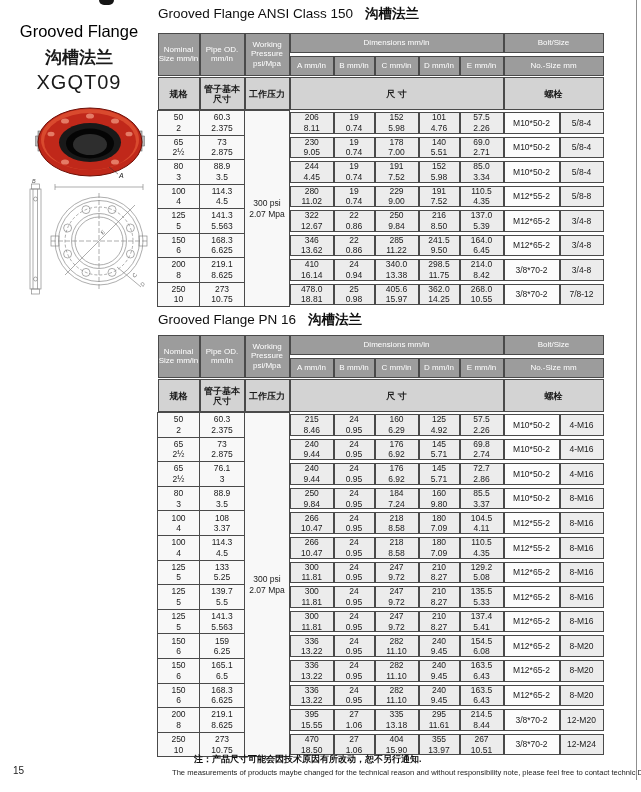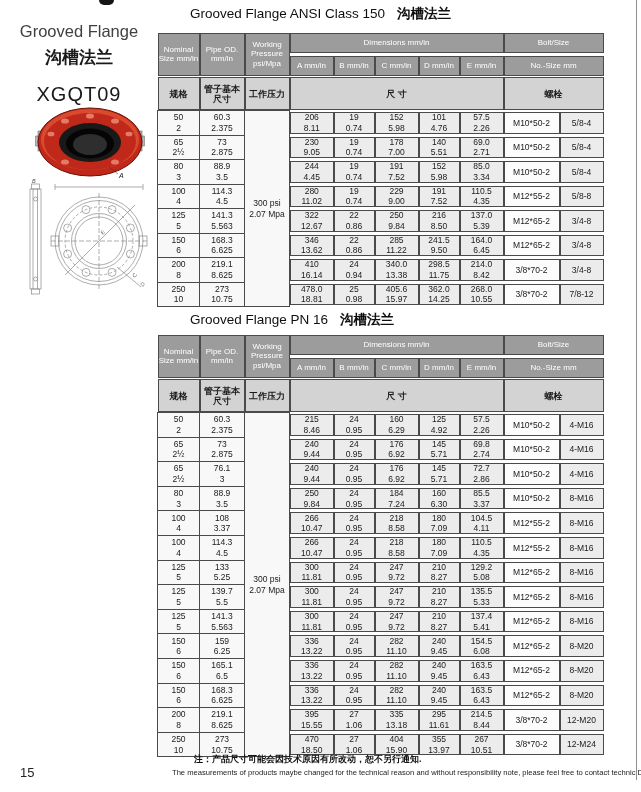--- a/index.html
+++ b/index.html
@@ -3,28 +3,28 @@
 <meta charset="utf-8">
 <style>
   html,body{margin:0;padding:0;}
   body{
     width:641px;height:792px;position:relative;background:#fff;overflow:hidden;
     font-family:"Liberation Sans","DejaVu Sans",sans-serif;color:#1a1a1a;
     --hdr:#9c9c9c;--sub:#d3d3d3;--cellbg:#ececec;--red:#c0281a;--bd:#4a4a4a;
   }
   .abs{position:absolute;}
   
-  .sb-en{left:0;top:22px;width:158px;text-align:center;font-size:16.5px;color:#404040;}
+  .sb-en{left:0;top:22px;width:158px;text-align:center;font-size:16.5px;color:#000000;}
   .sb-zh{left:0;top:46px;width:158px;text-align:center;font-size:17px;font-weight:bold;}
-  .sb-model{left:0;top:71px;width:158px;text-align:center;font-size:20px;letter-spacing:1px;margin-top:12px;}
+  .sb-model{left:0;top:71px;width:158px;text-align:center;font-size:20px;letter-spacing:1px;}
   .top-mark{left:99px;top:0;width:15px;height:5px;background:#151515;border-radius:0 0 7px 7px;}
   .vrule{left:636px;top:0;width:1px;height:780px;background:#8f8f8f;}
-  .pageno{left:13px;top:765px;font-size:13px;color:#222;margin-left:7px;}
+  .pageno{left:13px;top:765px;font-size:10px;color:#222;}
   
-  .sec-title{left:158px;font-size:13.5px;color:#0f0f0f;white-space:nowrap;margin-left:32px;}
+  .sec-title{left:158px;font-size:13.5px;color:#0f0f0f;white-space:nowrap;}
   .sec-title .zh{font-weight:bold;margin-left:12px;}
   
   .tbl-wrap{left:157px;}
   #table1{top:31px;--ch:21.5px;}
   #table2{top:333px;--ch:21.6px;}
   table.spec{border-collapse:collapse;table-layout:fixed;}
   table.spec td{padding:0;text-align:center;vertical-align:middle;}
   td.gap{padding:1.5px 2px;}
   td.solid{border:1px solid var(--bd);background:#f8f8f8;font-size:8.5px;line-height:10.5px;}
   .bx{box-sizing:border-box;border:1px solid var(--bd);display:flex;flex-direction:column;
@@ -974,21 +974,21 @@
           </td>
           <td class="gap">
             <div class="bx cell">
               <div>184</div>
               <div>7.24</div>
             </div>
           </td>
           <td class="gap">
             <div class="bx cell">
               <div>160</div>
-              <div>6.30</div>
+              <div>9.80</div>
             </div>
           </td>
           <td class="gap">
             <div class="bx cell">
               <div>85.5</div>
               <div>3.37</div>
             </div>
           </td>
           <td class="gap">
             <div class="bx cellw">

